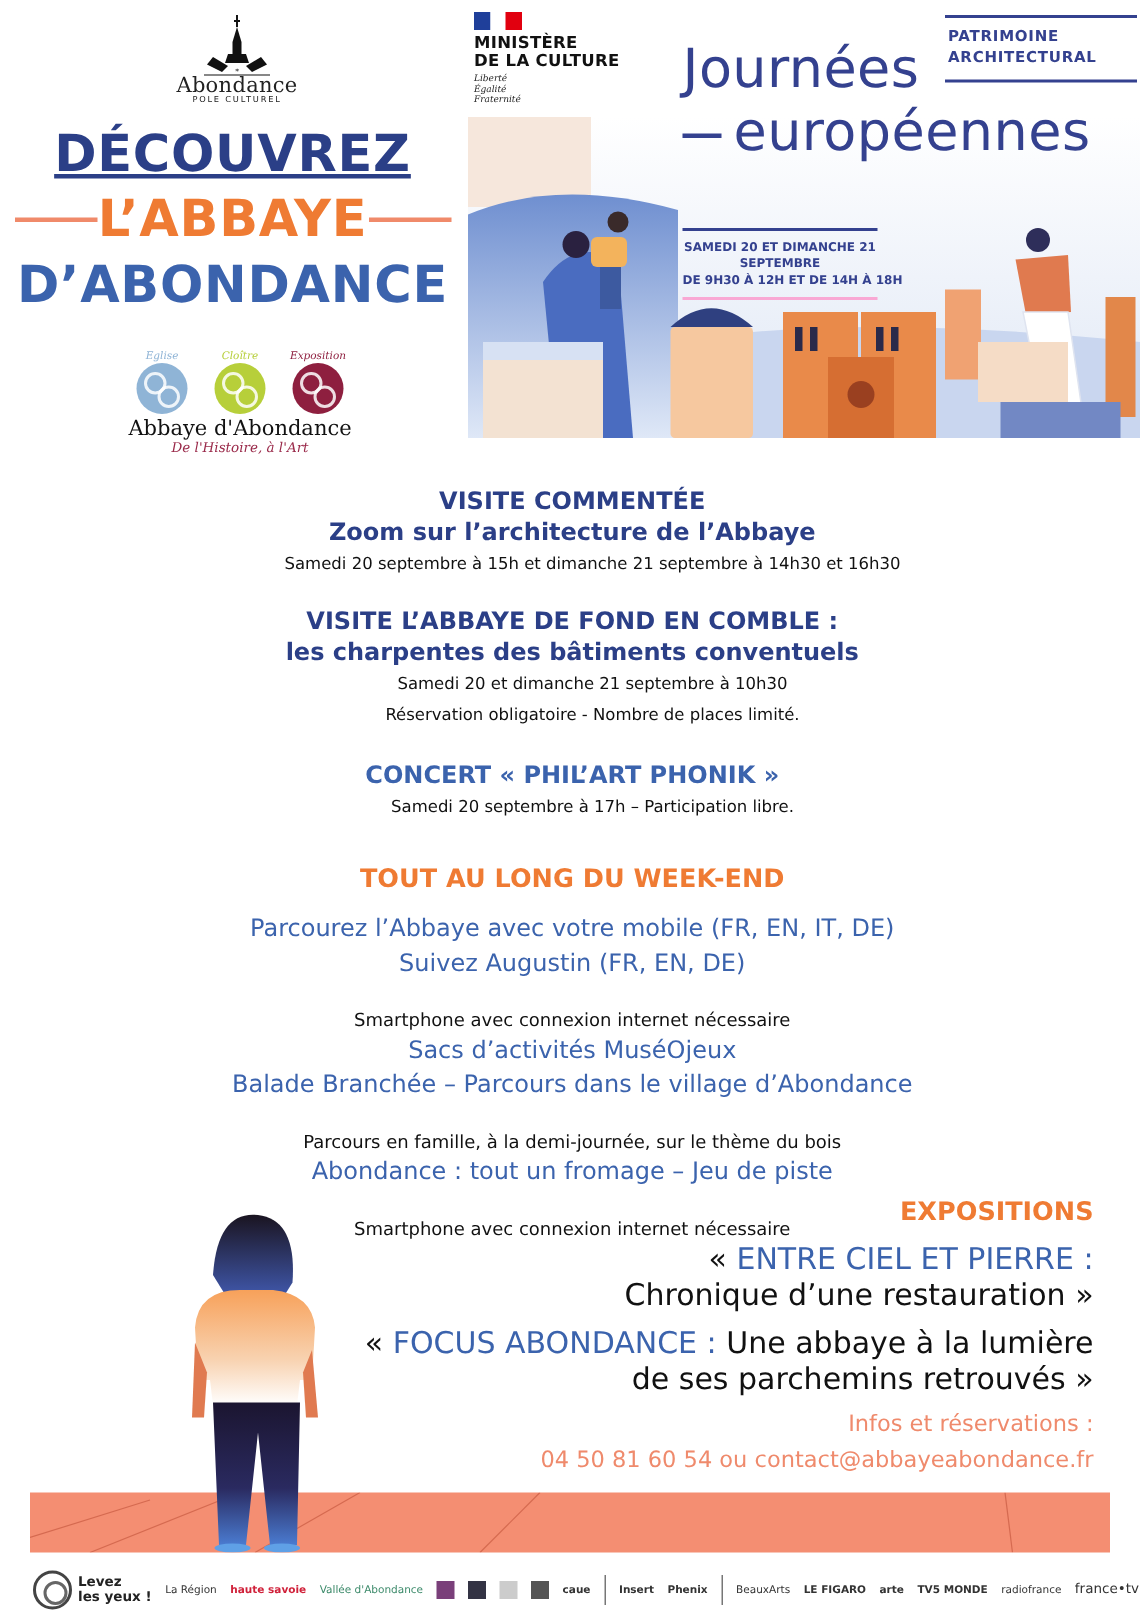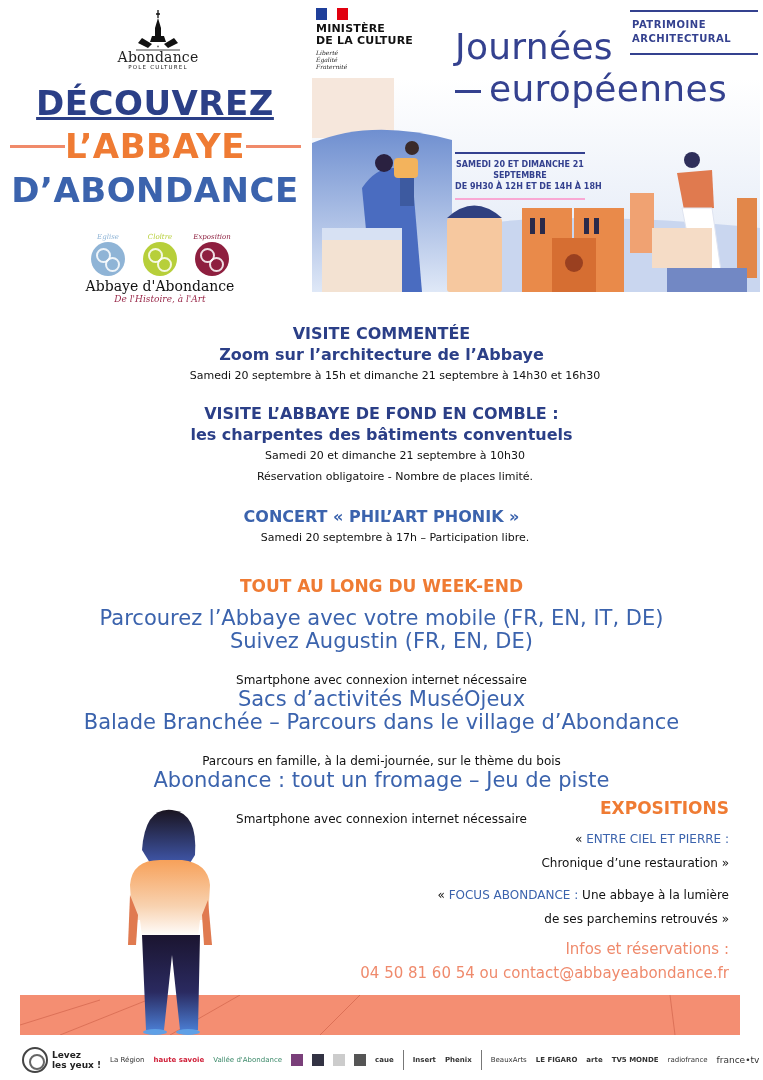--- a/index.html
+++ b/index.html
@@ -54,27 +54,27 @@
   .jep-dates { left:455px; top:152px; width:130px; border-top:2px solid #34418f; border-bottom:2px solid #f9a8d4; padding:5px 0 6px; text-align:center; }
   .jep-dates div { font-size:8px; font-weight:bold; color:#34418f; line-height:11px; white-space:nowrap; }
 
   
   .center { left:0; width:763px; text-align:center; }
   .blk-title { font-weight:bold; color:#2b3f87; font-size:16px; line-height:21px; }
   .blk-sub { font-weight:bold; color:#2b3f87; font-size:16px; line-height:21px; }
   .blk-line { font-size:11px; color:#111; line-height:21px;padding-left:27px; }
   .blk-title.light { color:#3b63ad; }
   .orange-h { font-weight:bold; color:#ef7b33; font-size:17px; line-height:22px; }
-  .act { font-size:21px; color:#3b63ad; line-height:23px; }
+  .act { font-size:16px; color:#3b63ad; line-height:23px; }
   .note { font-size:12px; color:#111; line-height:15px;margin-top:20px; }
 
   
   .right { right:34px; text-align:right; }
   .expo-h { font-weight:bold; color:#ef7b33; font-size:17px; line-height:22px; }
-  .expo-line { font-size:12px; line-height:24px; color:#111; }
+  .expo-line { font-size:20px; line-height:24px; color:#111; }
   .expo-line .blue { color:#3b63ad; }
   .info { font-size:15px; color:#ef8a6c; line-height:24px; }
 
   
   .floor { left:20px; top:995px; width:720px; height:40px; background:#f48e72; overflow:hidden; }
   .figure { left:120px; top:805px; width:100px; height:230px; }
 
   
   .partners { left:0; top:1040px; width:763px; height:40px; display:flex; align-items:center; padding-left:22px; gap:9px; }
   .p-logo { font-size:7px; color:#333; white-space:nowrap; line-height:8px; }

